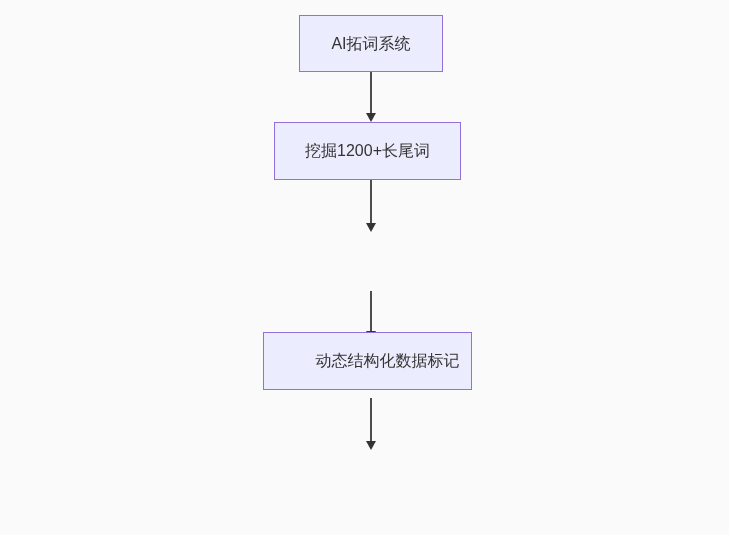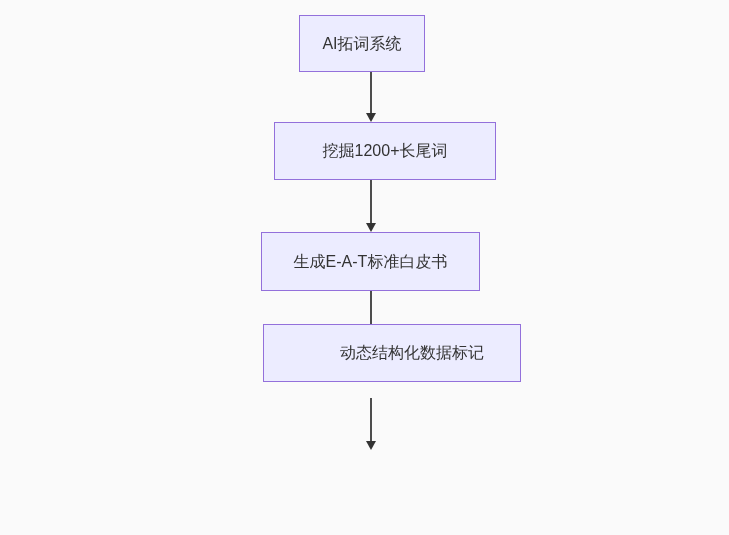--- a/index.html
+++ b/index.html
@@ -26,24 +26,24 @@
     border: 1.5px solid #9370DB;
     color: #333333;
     font-size: 16px;
     line-height: 1;
     display: flex;
     align-items: center;
     justify-content: center;
     text-align: center;
     white-space: nowrap;
   }
-  .n1 { left: 299px; top: 15px;  width: 126px; height: 57px; }
-  .n2 { left: 274px; top: 122px; width: 222px; height: 58px; }
+  .n1 { left: 299px; top: 15px;  width: 144px; height: 57px; }
+  .n2 { left: 274px; top: 122px; width: 187px; height: 58px; }
   .n3 { left: 261px; top: 232px; width: 219px; height: 59px; }
-  .n4 { left: 263px; top: 324px; width: 258px; height: 58px; padding-left: 40px; }
+  .n4 { left: 263px; top: 332px; width: 209px; height: 58px; padding-left: 40px; }
   .n5 { left: 254px; top: 450px; width: 234px; height: 57px; }
 
   .arrow {
     position: absolute;
     left: 365px;
     width: 11px;
   }
   .a1 { top: 72px;  height: 50px; }
   .a2 { top: 180px; height: 52px; }
   .a3 { top: 291px; height: 49px; }
@@ -84,23 +84,20 @@
 
   <div class="node n2">
     <span>挖掘1200+长尾词</span>
   </div>
 
   <div class="arrow a2">
     <div class="shaft"></div>
     <div class="head"></div>
   </div>
 
-  <div class="node n3">
-    <span>生成E-A-T标准白皮书</span>
-  </div>
 
   <div class="arrow a3">
     <div class="shaft"></div>
     <div class="head"></div>
   </div>
 
   <div class="node n4">
     <span>动态结构化数据标记</span>
   </div>
 

